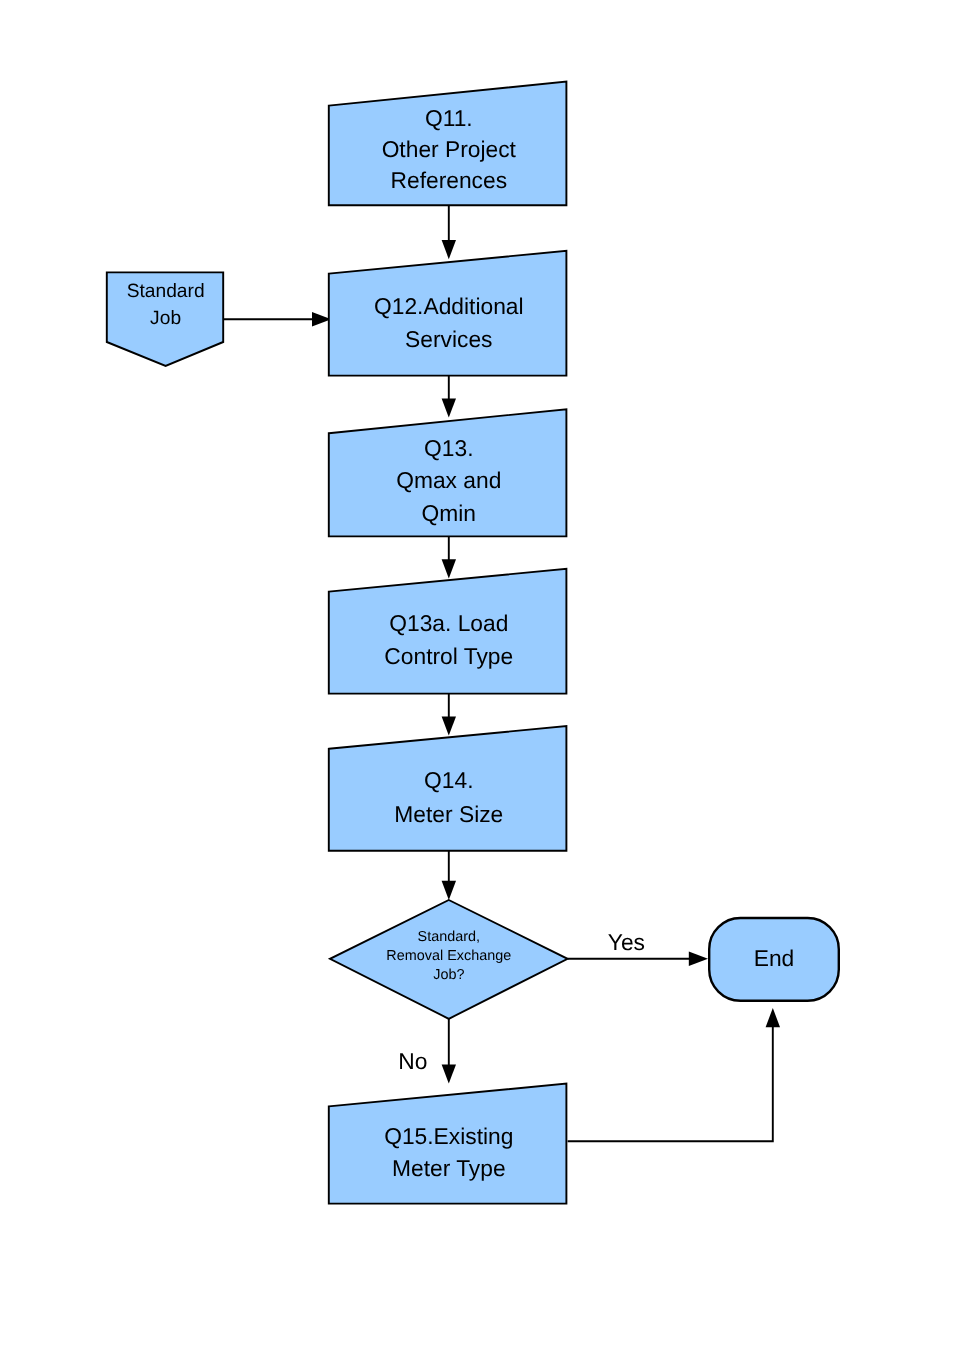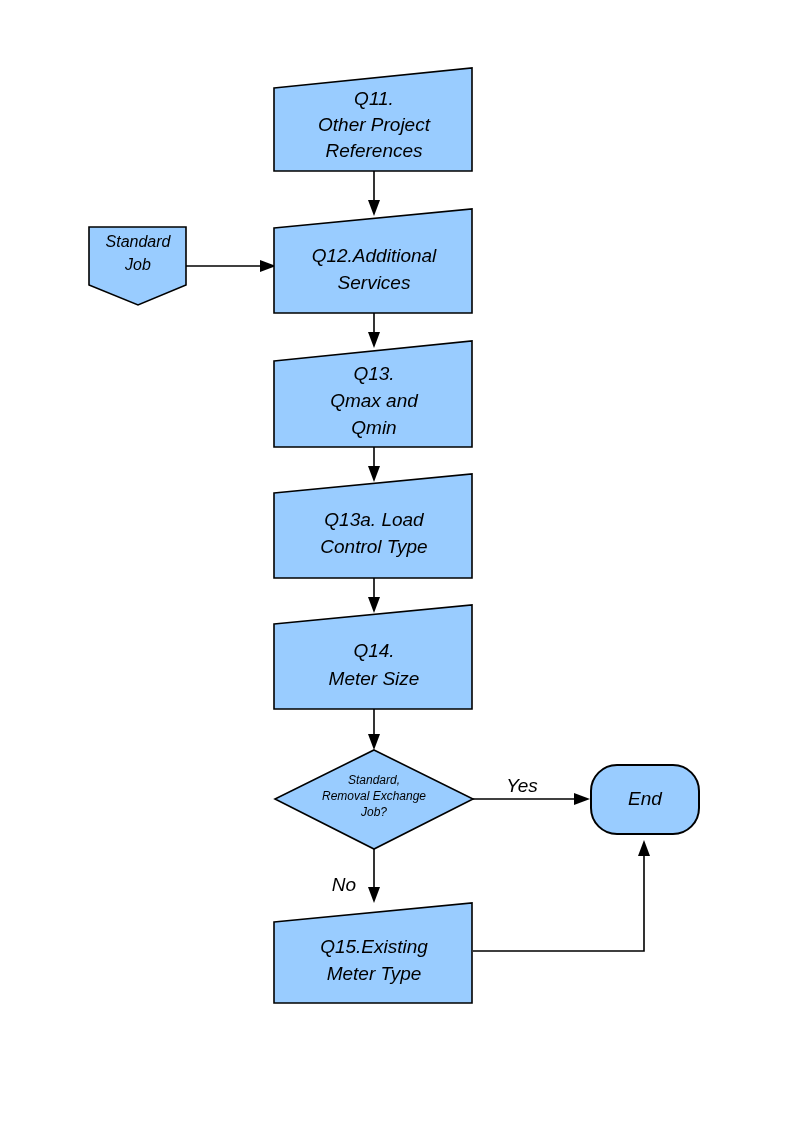--- a/index.html
+++ b/index.html
@@ -13,21 +13,20 @@
     position: relative;
     font-family: "Liberation Sans", sans-serif;
     overflow: hidden;
   }
   #flow-root {
     position: absolute;
     left: 0;
     top: 0;
     width: 794px;
     height: 1123px;
-    font-style: italic;
   }
   svg#flow-svg {
     position: absolute;
     left: 0;
     top: 0;
     width: 794px;
     height: 1123px;
     display: block;
   }
   .node-shape {

